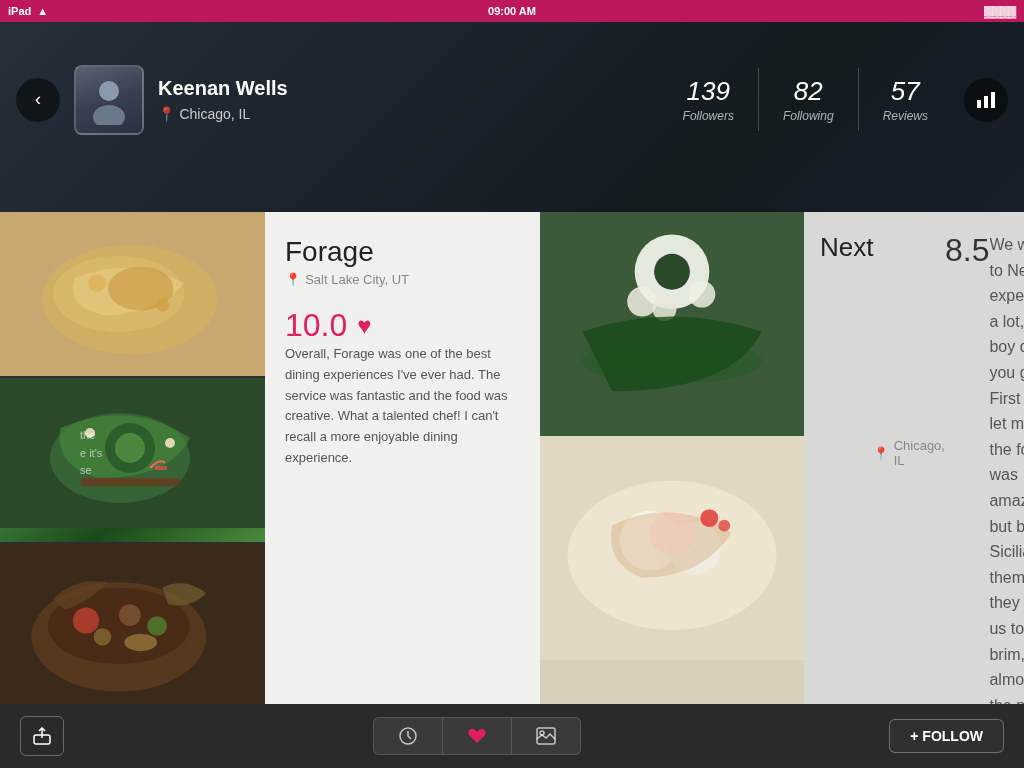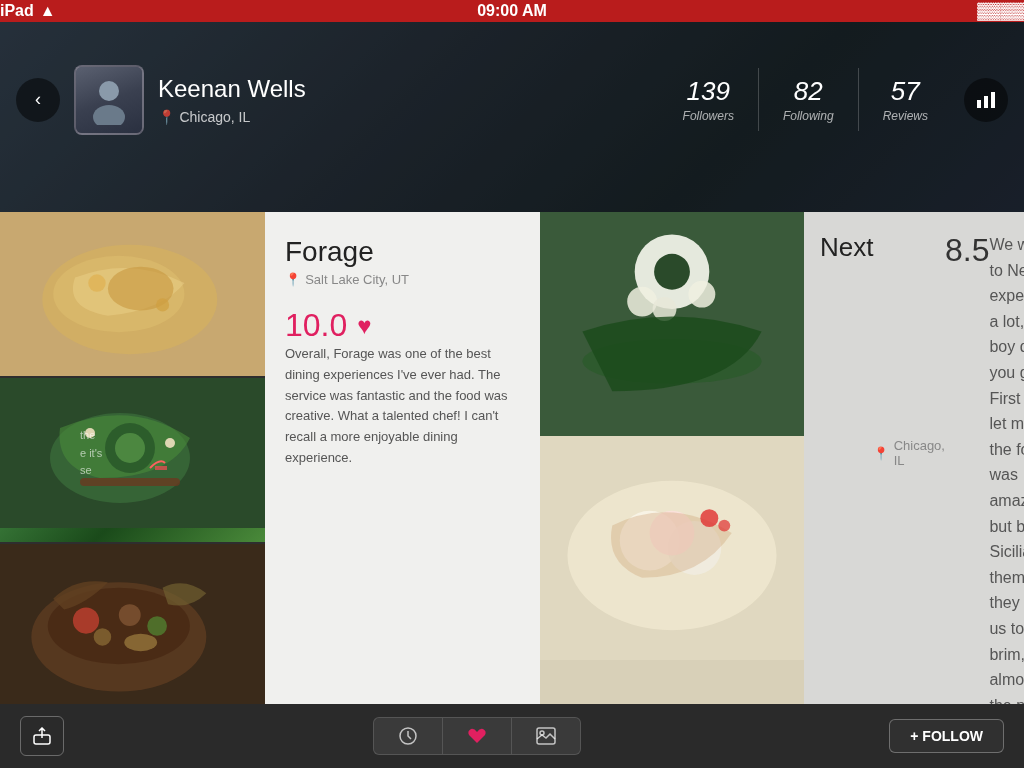--- a/index.html
+++ b/index.html
@@ -10,28 +10,28 @@
       font-family: -apple-system, 'Helvetica Neue', Arial, sans-serif;
       background: #2a2a2a;
       position: relative;
     }
 
     
     #status-bar {
       position: absolute;
       top: 0; left: 0; right: 0;
       height: 22px;
-      background: #b91c1c;
+      background: #be185d;
       display: flex;
       align-items: center;
       justify-content: space-between;
-      padding: 0 0;
+      padding: 0 8px;
       z-index: 100;
       color: white;
-      font-size: 16px;
+      font-size: 11px;
       font-weight: 600;
     }
     .status-left { display: flex; align-items: center; gap: 6px; }
     .status-center { position: absolute; left: 50%; transform: translateX(-50%); }
     .status-right { display: flex; align-items: center; gap: 4px; }
 
     
     #header-bg {
       position: absolute;
       top: 22px; left: 0; right: 0;
@@ -83,22 +83,22 @@
       background: linear-gradient(160deg, #5a6070 0%, #3a4050 50%, #2a3040 100%);
       display: flex; align-items: center; justify-content: center;
       font-size: 28px;
     }
 
     #user-info {
       flex: 1;
     }
     #user-name {
       color: white;
-      font-size: 24px;
-      font-weight: 400;
+      font-size: 20px;
+      font-weight: 700;
       margin-bottom: 6px;
     }
     #user-location {
       color: rgba(255,255,255,0.75);
       font-size: 14px;
       display: flex; align-items: center; gap: 4px;
     }
 
     #stats-area {
       display: flex;

